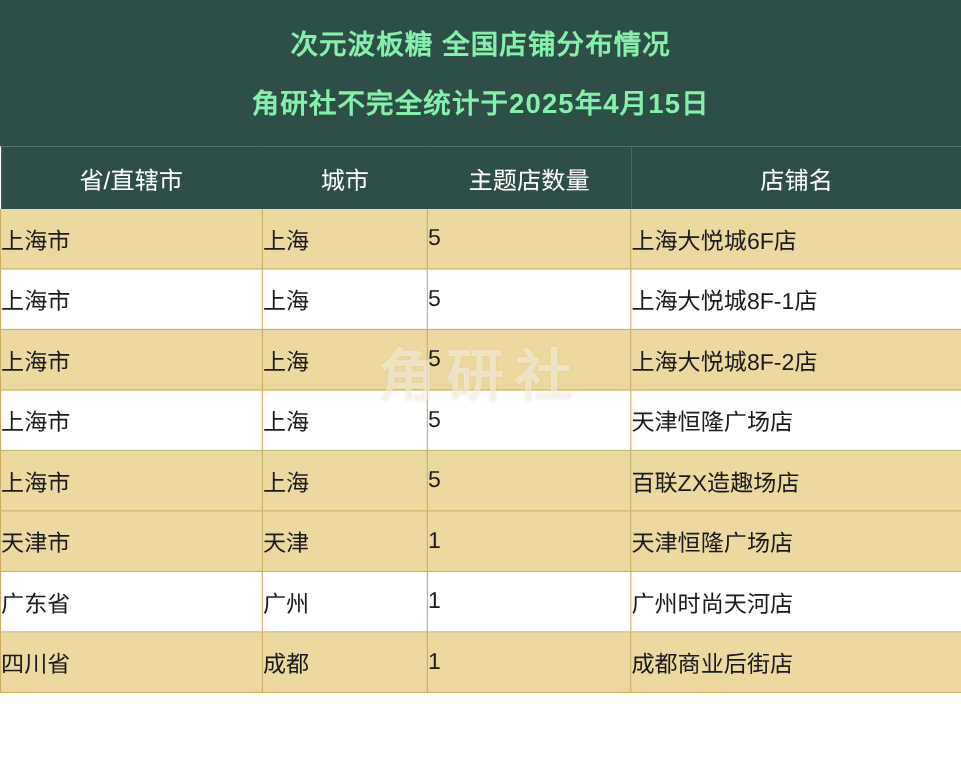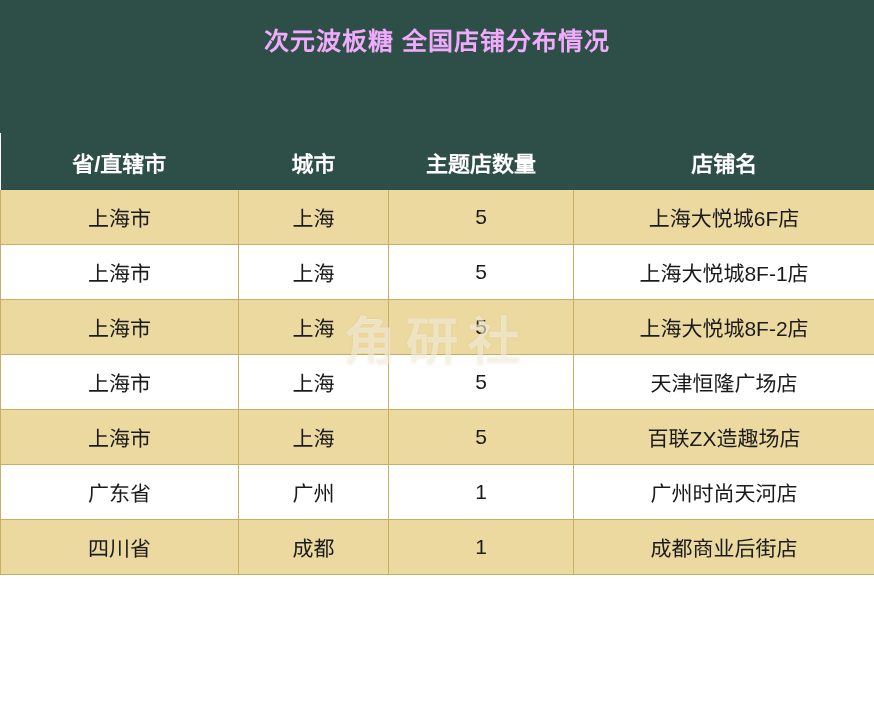--- a/index.html
+++ b/index.html
@@ -16,21 +16,21 @@
   .sheet {
     position: relative;
     width: 874px;
     height: 702px;
     box-sizing: border-box;
     background: #ffffff;
   }
   
   .title-block {
     background: #2e4f47;
-    color: #f0abfc;
+    color: #86efac;
     text-align: center;
     padding: 14px 0 12px 0;
     box-sizing: border-box;
     height: 133px;
   }
   .title-line1 {
     font-size: 25px;
     font-weight: bold;
     letter-spacing: 1px;
     line-height: 54px;
@@ -50,31 +50,31 @@
   }
   table.data col.c0 { width: 238px; }
   table.data col.c1 { width: 150px; }
   table.data col.c2 { width: 185px; }
   table.data col.c3 { width: 301px; }
 
   table.data th {
     background: #2e4f47;
     color: #ffffff;
     font-size: 22px;
-    font-weight: bold;
+    font-weight: normal;
     height: 57px;
     text-align: center;
     border-right: 1px solid #2e4f47;
     padding: 0;
   }
   table.data th:last-child { border-right: none; text-align: center; }
 
   table.data td {
     height: 54px;
-    text-align: center;
+    text-align: left;
     font-size: 21px;
     color: #1a1a1a;
     border-bottom: 1px solid #c9ae63;
     border-right: 1px solid #c9ae63;
     padding: 0;
     background: transparent;
   }
   table.data td:first-child {
     border-left: 1px solid #c9ae63;
   }
@@ -101,20 +101,21 @@
     text-shadow: 0 0 2px rgba(200,180,120,0.35);
   }
 </style>
 </head>
 <body>
 
 <div class="sheet">
 
   <div class="title-block">
     <div class="title-line1">次元波板糖 全国店铺分布情况</div>
+    <div class="title-line2">角研社不完全统计于2025年4月15日</div>
   </div>
 
   <div class="watermark">角研社</div>
 
   <table class="data">
     <colgroup>
       <col class="c0">
         <col class="c1">
         <col class="c2">
         <col class="c3">
@@ -151,20 +152,26 @@
         <td>上海</td>
         <td>5</td>
         <td>天津恒隆广场店</td>
       </tr>
       <tr class="odd">
         <td>上海市</td>
         <td>上海</td>
         <td>5</td>
         <td>百联ZX造趣场店</td>
       </tr>
+      <tr class="odd">
+        <td>天津市</td>
+        <td>天津</td>
+        <td>1</td>
+        <td>天津恒隆广场店</td>
+      </tr>
       <tr class="even">
         <td>广东省</td>
         <td>广州</td>
         <td>1</td>
         <td>广州时尚天河店</td>
       </tr>
       <tr class="odd">
         <td>四川省</td>
         <td>成都</td>
         <td>1</td>

